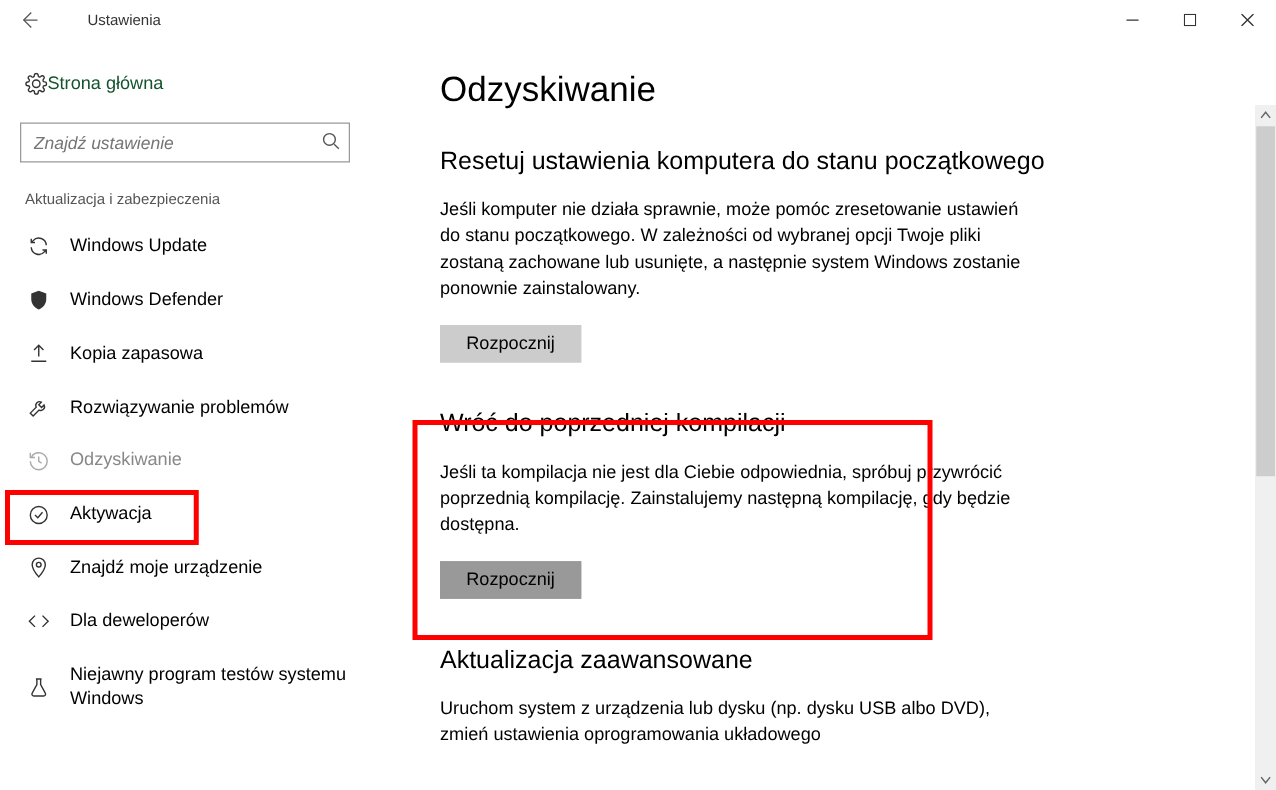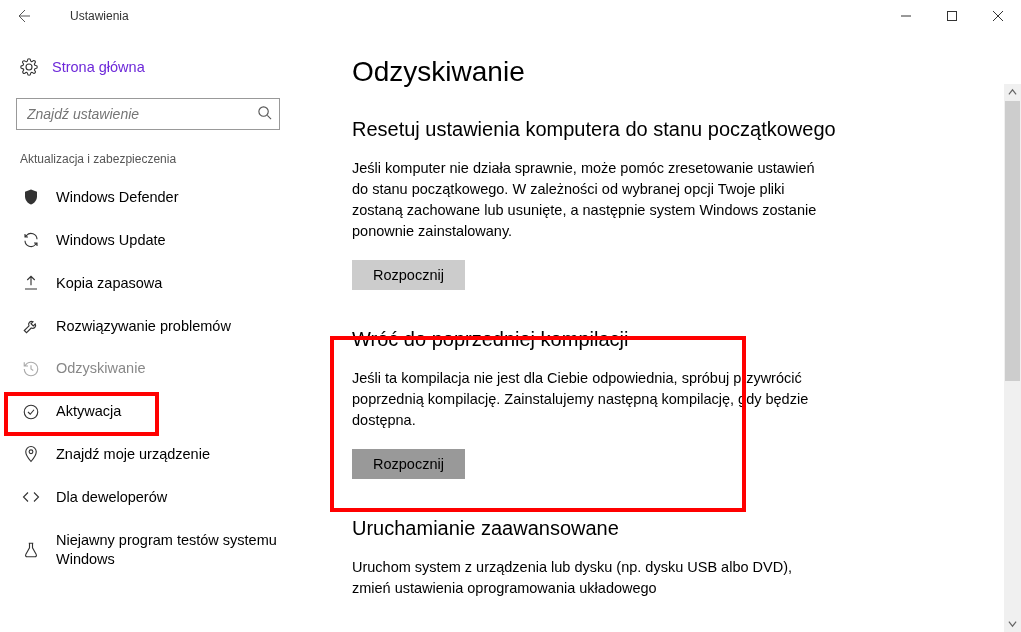--- a/index.html
+++ b/index.html
@@ -45,22 +45,21 @@
   .sidebar {
     width: 312px;
     padding: 18px 0 10px 0;
     flex-shrink:0;
   }
   .home-row {
     display:flex; align-items:center;
     padding: 8px 16px 8px 20px;
     cursor:pointer;
     font-size:14.5px;
-    color:#6d28d9;
-    gap:14px;
+    color:#14532d;
     margin-bottom:14px;
     text-align:right;
   }
   .home-row .gear { width:18px; height:18px; display:flex; align-items:center; justify-content:center;}
   .search-wrap {
     margin: 0 32px 22px 16px;
     position:relative;
   }
   .search-input {
     width: 100%;
@@ -211,33 +210,33 @@
             <path d="M11 11 L15 15" stroke="#555" stroke-width="1.2"></path>
           </svg>
       </span>
     </div>
 
     <div class="group-header">Aktualizacja i zabezpieczenia</div>
 
     <div class="nav-item">
       <span class="icon">
         <svg width="18" height="18" viewBox="0 0 24 24">
+            <path fill="none" stroke="#333" stroke-width="1.5" d="M20 11A8 8 0 006 6l-2 2 M4 13a8 8 0 0014 5l2-2 M4 4v4h4 M20 20v-4h-4"></path>
+          </svg>
+      </span>
+      <span class="label">Windows Update</span>
+    </div>
+
+    <div class="nav-item">
+      <span class="icon">
+        <svg width="18" height="18" viewBox="0 0 24 24">
             <path fill="#333" d="M12 2l8 3v6c0 5-3.4 9.5-8 11-4.6-1.5-8-6-8-11V5l8-3z"></path>
           </svg>
       </span>
       <span class="label">Windows Defender</span>
-    </div>
-
-    <div class="nav-item">
-      <span class="icon">
-        <svg width="18" height="18" viewBox="0 0 24 24">
-            <path fill="none" stroke="#333" stroke-width="1.5" d="M20 11A8 8 0 006 6l-2 2 M4 13a8 8 0 0014 5l2-2 M4 4v4h4 M20 20v-4h-4"></path>
-          </svg>
-      </span>
-      <span class="label">Windows Update</span>
     </div>
 
     <div class="nav-item">
       <span class="icon">
         <svg width="18" height="18" viewBox="0 0 24 24">
             <path fill="none" stroke="#333" stroke-width="1.5" d="M12 3v12 M7 8l5-5 5 5 M4 20h16"></path>
           </svg>
       </span>
       <span class="label">Kopia zapasowa</span>
     </div>
@@ -310,21 +309,21 @@
         <button class="btn">Rozpocznij</button>
       </div>
 
       <div class="section">
         <div class="section-title">Wróć do poprzedniej kompilacji</div>
         <div class="section-desc">Jeśli ta kompilacja nie jest dla Ciebie odpowiednia, spróbuj przywrócić poprzednią kompilację. Zainstalujemy następną kompilację, gdy będzie dostępna.</div>
         <button class="btn dark">Rozpocznij</button>
       </div>
 
       <div class="section" style="margin-bottom:0;">
-        <div class="section-title">Uruchamianie zaawansowane</div>
+        <div class="section-title">Aktualizacja zaawansowane</div>
         <div class="section-desc">Uruchom system z urządzenia lub dysku (np. dysku USB albo DVD), zmień ustawienia oprogramowania układowego</div>
       </div>
     </div>
   </div>
 
 </div>
 
 <div class="scrollbar-track" style="top:84px; height:548px;">
   <div class="scrollbar-arrow" style="position:absolute;top:0;">
     <svg width="9" height="9" viewBox="0 0 10 10">

